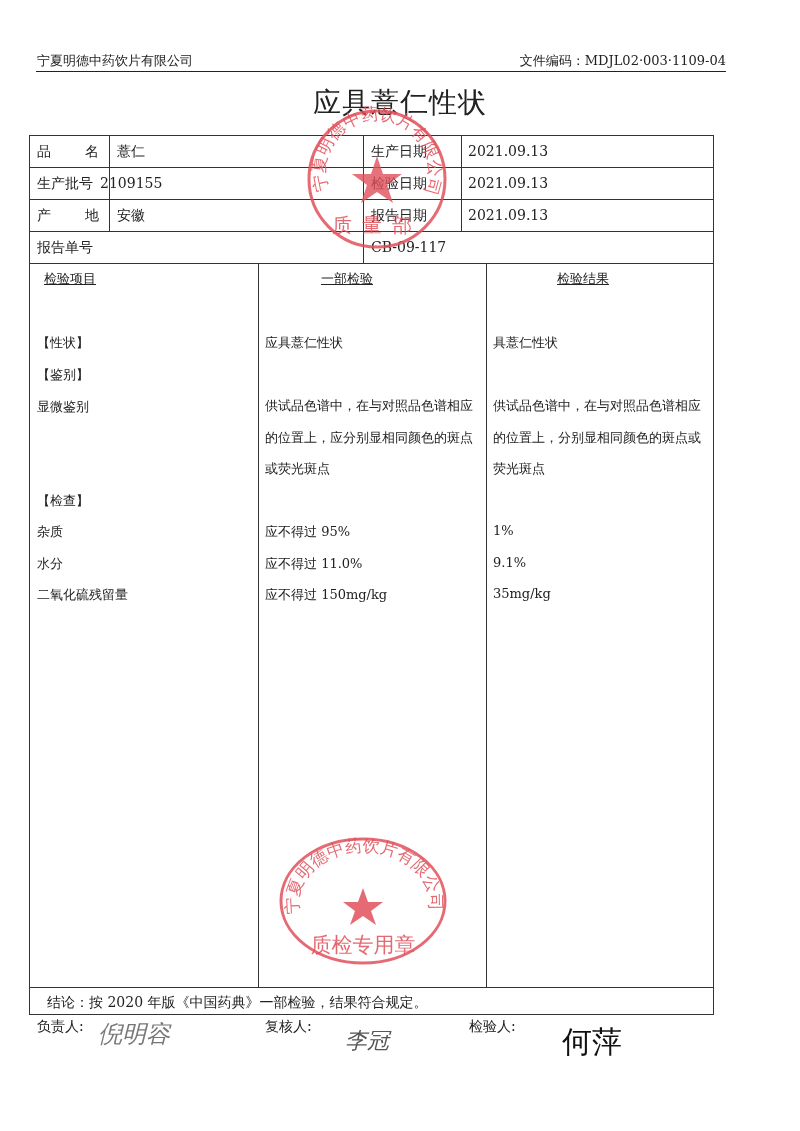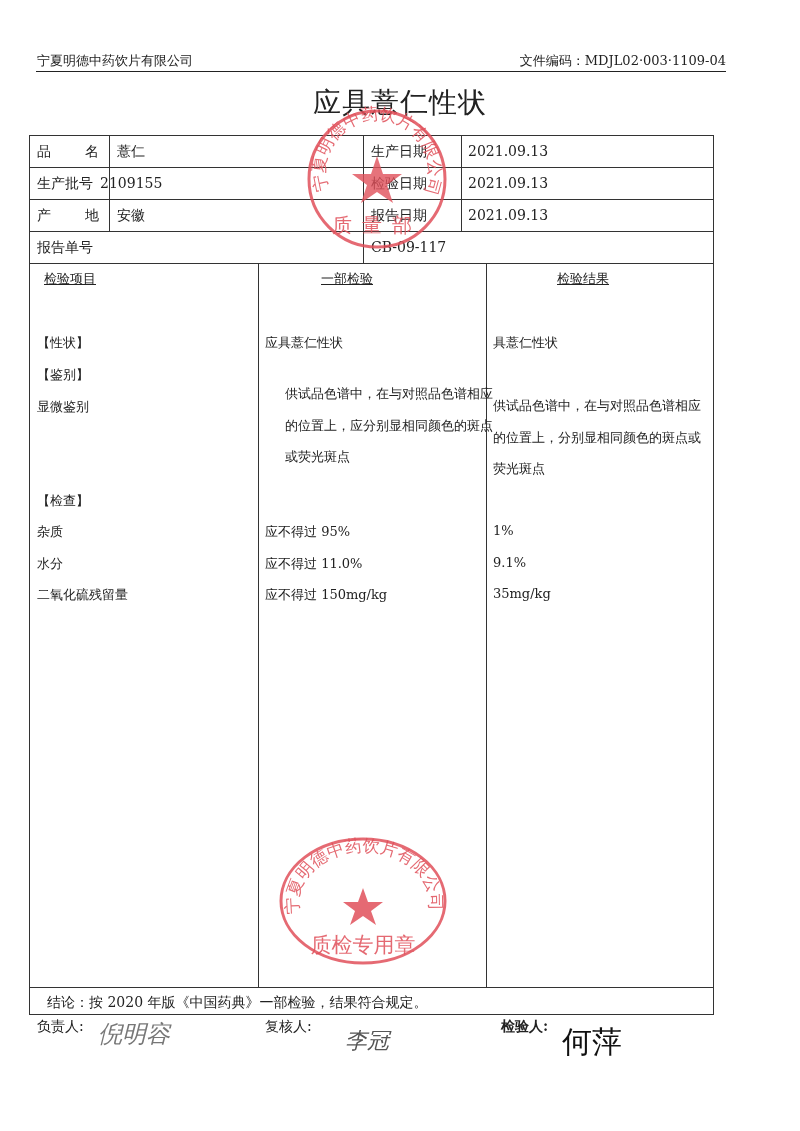--- a/index.html
+++ b/index.html
@@ -74,21 +74,21 @@
 <div class="colhdr" style="left:321px;">一部检验</div>
 <div class="colhdr" style="left:557px;">检验结果</div>
 
 <div class="item" style="left:37px;top:334px;">【性状】</div>
 <div class="item" style="left:265px;top:334px;">应具薏仁性状</div>
 <div class="item" style="left:493px;top:334px;">具薏仁性状</div>
 
 <div class="item" style="left:37px;top:366px;">【鉴别】</div>
 
 <div class="item" style="left:37px;top:398px;">显微鉴别</div>
-<div class="para" style="left:265px;top:378px;width:216px;margin-left:20px;">供试品色谱中，在与对照品色谱相应的位置上，应分别显相同颜色的斑点或荧光斑点</div>
+<div class="para" style="left:265px;top:390px;width:216px;">供试品色谱中，在与对照品色谱相应的位置上，应分别显相同颜色的斑点或荧光斑点</div>
 <div class="para" style="left:493px;top:390px;width:216px;">供试品色谱中，在与对照品色谱相应的位置上，分别显相同颜色的斑点或荧光斑点</div>
 
 <div class="item" style="left:37px;top:492px;">【检查】</div>
 
 <div class="item" style="left:37px;top:523px;">杂质</div>
 <div class="item" style="left:265px;top:523px;">应不得过 95%</div>
 <div class="item" style="left:493px;top:523px;">1%</div>
 
 <div class="item" style="left:37px;top:555px;">水分</div>
 <div class="item" style="left:265px;top:555px;">应不得过 11.0%</div>
@@ -97,21 +97,21 @@
 <div class="item" style="left:37px;top:586px;">二氧化硫残留量</div>
 <div class="item" style="left:265px;top:586px;">应不得过 150mg/kg</div>
 <div class="item" style="left:493px;top:586px;">35mg/kg</div>
 
 <div class="concl">结论：按 2020 年版《中国药典》一部检验，结果符合规定。</div>
 
 <div class="sig-lbl" style="left:37px;">负责人:</div>
 <div class="abs" style="left:98px;top:1018px;font-size:24px;font-style:italic;color:#777;font-family:Liberation Mono, monospace;">倪明容</div>
 <div class="sig-lbl" style="left:265px;">复核人:</div>
 <div class="abs" style="left:345px;top:1026px;font-size:22px;font-style:italic;color:#555;">李冠</div>
-<div class="sig-lbl" style="left:501px;font-weight:bold;">检验人:</div>
+<div class="sig-lbl" style="left:469px;">检验人:</div>
 <div class="abs" style="left:562px;top:1022px;font-size:30px;color:#111;">何萍</div>
 
 <svg class="stamp" style="left:302px;top:104px;" width="150" height="150" viewBox="0 0 150 150">
   <defs>
       <path id="arcTop" d="M 28 90 A 52 52 0 1 1 122 90"></path>
     </defs>
   <circle cx="75" cy="75" r="68" fill="none" stroke="#e0505a" stroke-width="3" opacity="0.85"></circle>
   <text fill="#e0505a" font-size="17" opacity="0.85" font-family="DejaVu Serif, serif"><textPath href="#arcTop" startOffset="2%">宁夏明德中药饮片有限公司</textPath></text>
   <polygon points="75,52 81,70 100,70 85,81 91,99 75,88 59,99 65,81 50,70 69,70" fill="#e0505a" opacity="0.8"></polygon>
   <text x="75" y="128" text-anchor="middle" fill="#e0505a" font-size="20" opacity="0.85" letter-spacing="10" font-family="DejaVu Serif, serif">质量部</text>

